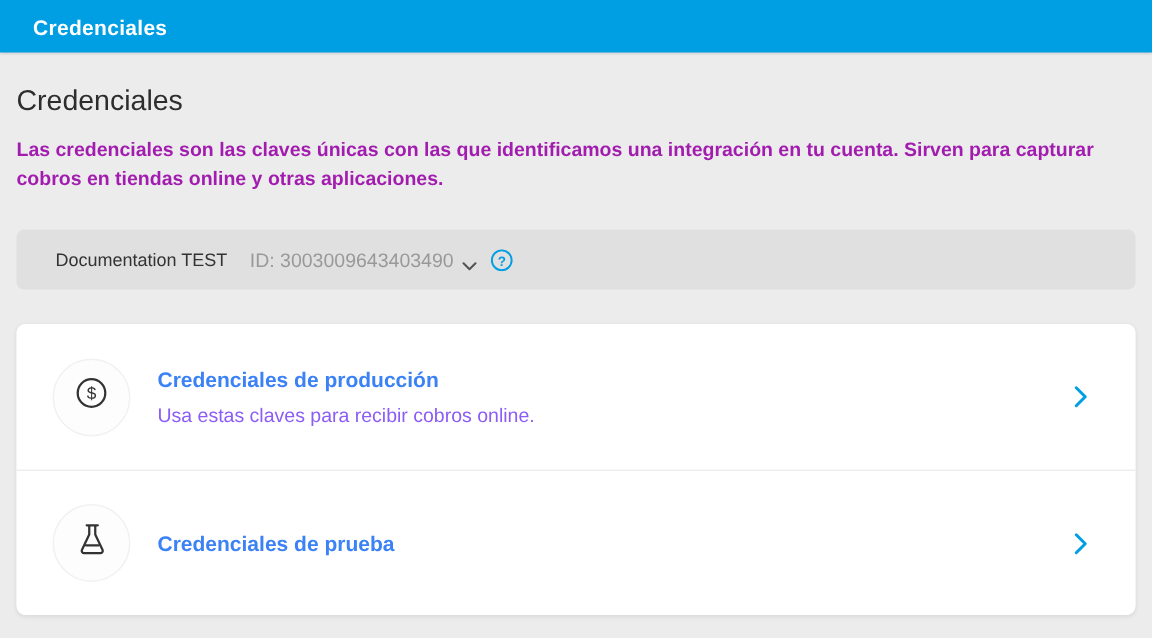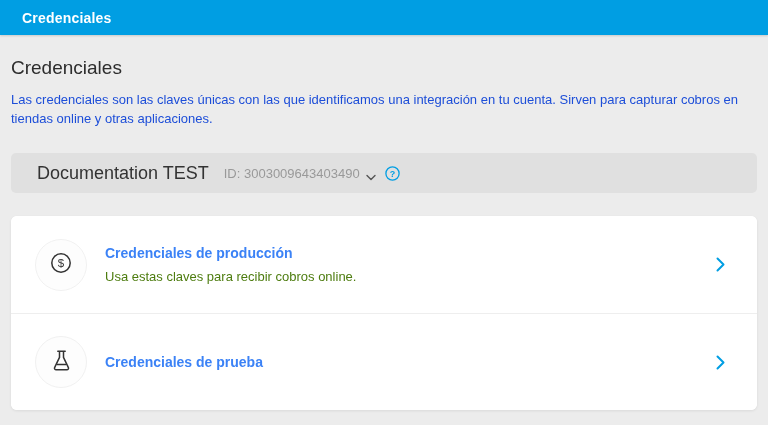--- a/index.html
+++ b/index.html
@@ -27,34 +27,35 @@
   .page-title {
     margin-top: 22px;
     font-size: 19px;
     font-weight: 500;
     color: #2d2d2d;
   }
   .page-desc {
     margin-top: 11px;
     font-size: 13px;
     line-height: 19px;
-    color: #1d4ed8;
+    color: #a21caf;
     max-width: 740px;
+    font-weight: bold;
   }
   .app-selector {
     margin-top: 25px;
     height: 40px;
     background: #e0e0e0;
     border-radius: 5px;
     display: flex;
     align-items: center;
     padding: 0 16px 0 26px;
     cursor: pointer;
   }
-  .app-name { font-size: 18px; color: #333; }
+  .app-name { font-size: 12px; color: #333; }
   .app-id {
     margin-left: 15px;
     font-size: 13px;
     color: #999;
     display: flex;
     align-items: flex-end;
     gap: 6px;
   }
   .chevron-down { display: inline-flex; margin-top: 2px; }
   .help-icon {
@@ -91,21 +92,21 @@
   }
   .row-text { margin-left: 18px; }
   .row-title {
     font-size: 14px;
     font-weight: 600;
     color: #3b82f6;
   }
   .row-subtitle {
     margin-top: 8px;
     font-size: 13px;
-    color: #4d7c0f;
+    color: #8b5cf6;
   }
   .row-chevron { margin-left: auto; display: flex; }
   svg text { font-family: "Liberation Sans", sans-serif; }
 </style>
 </head>
 <body>
 
 <header class="appbar">
   <span class="appbar-title">Credenciales</span>
 </header>

